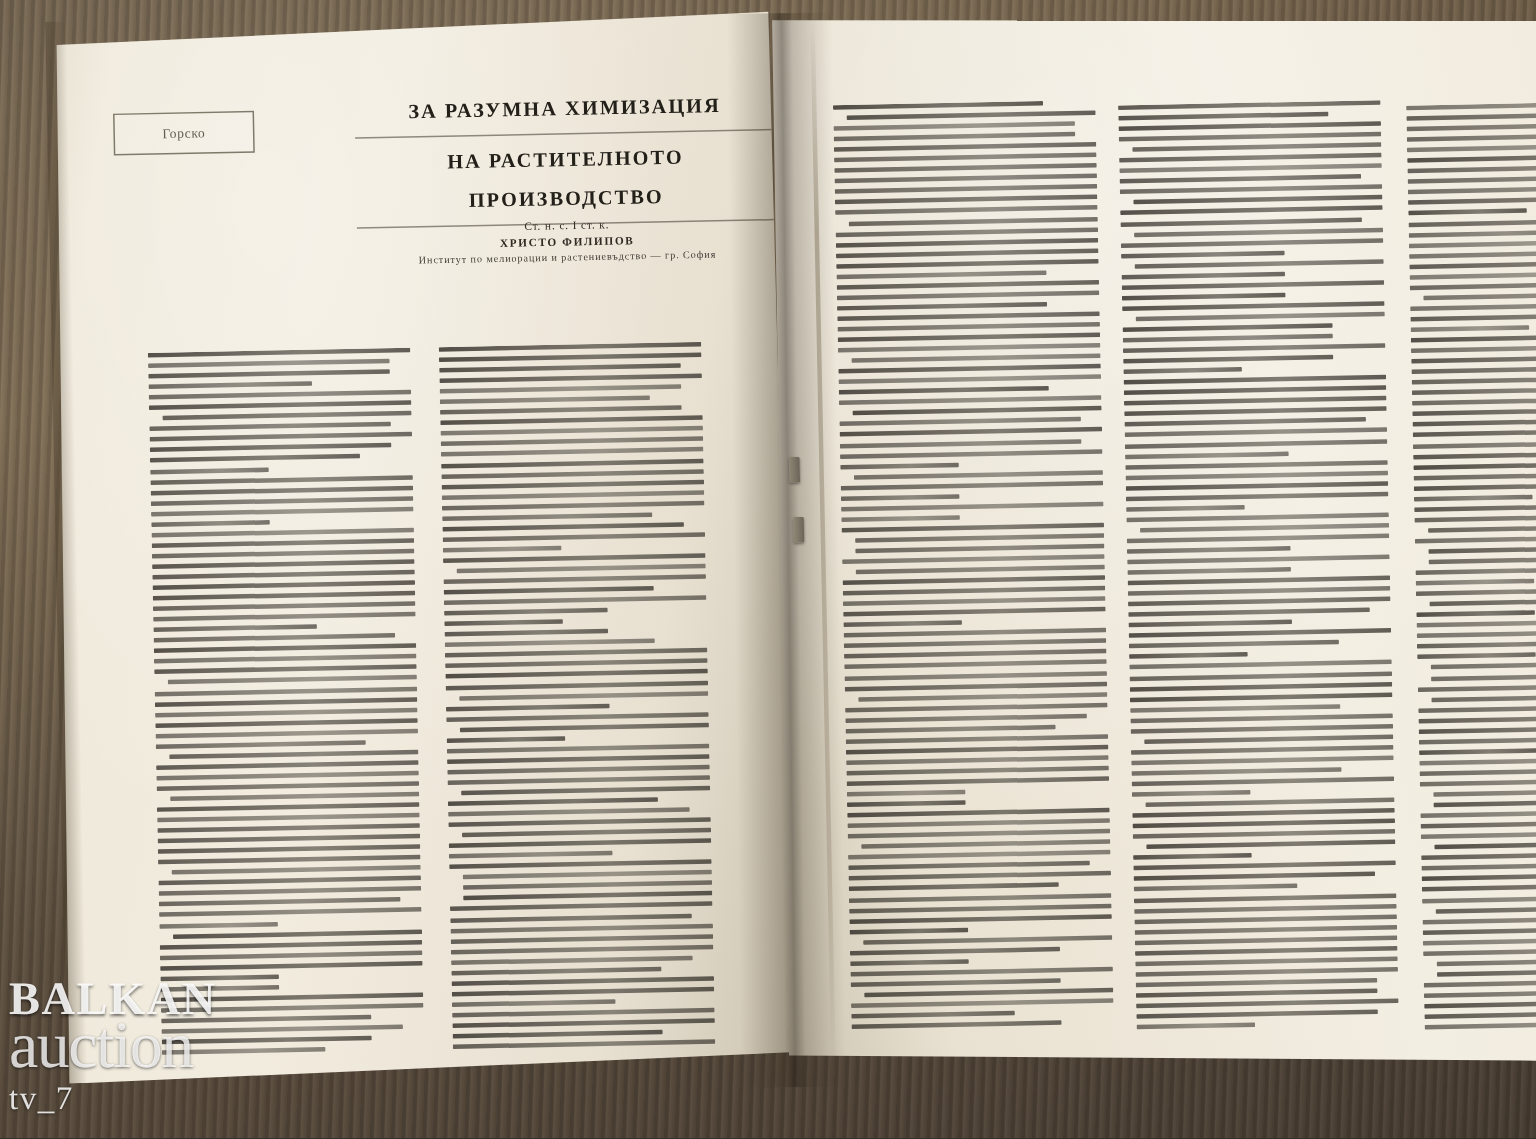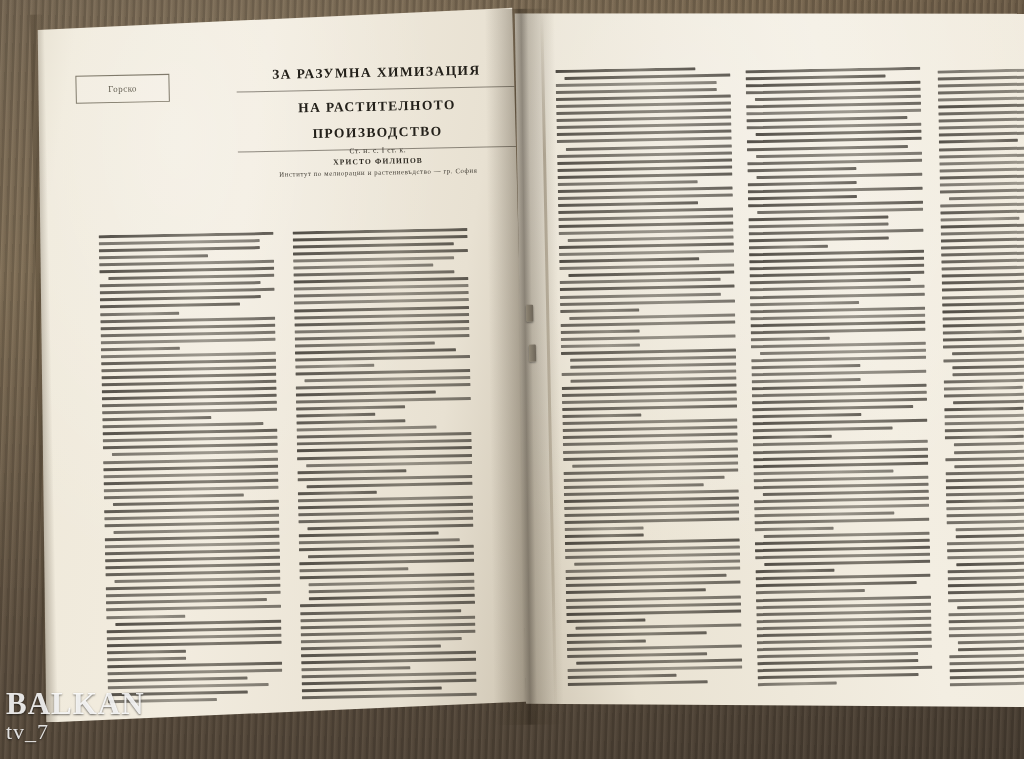--- a/index.html
+++ b/index.html
@@ -651,15 +651,16 @@
     <div class="page-crease"></div>
     <div class="edge-shadow-left"></div>
 
     <div class="staple" style="left:500px; top:300px;"></div>
     <div class="staple" style="left:502px; top:340px;"></div>
 
   </div>
 
   <div class="watermark">
     <div class="wm-1">BALKAN</div>
+    <div class="wm-2">auction</div>
     <div class="wm-3">tv_7</div>
   </div>
 </div>
 
 </body></html>

